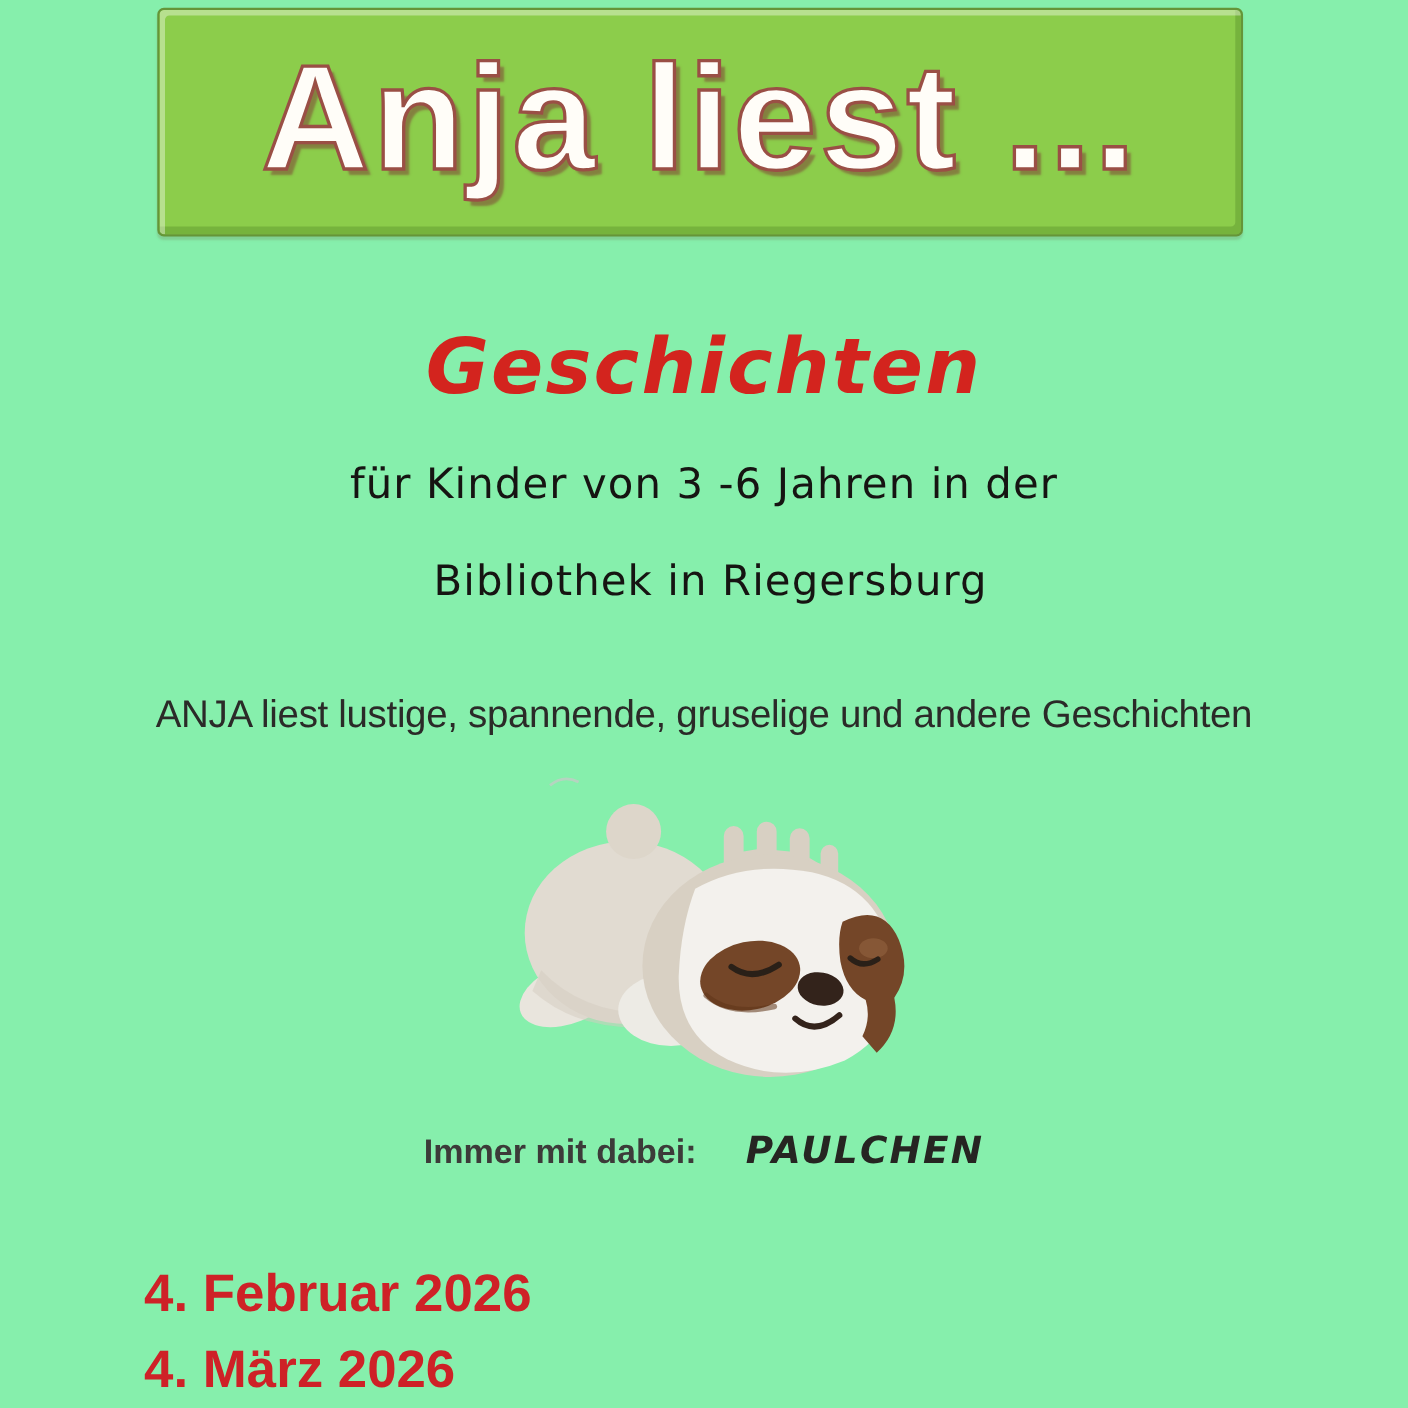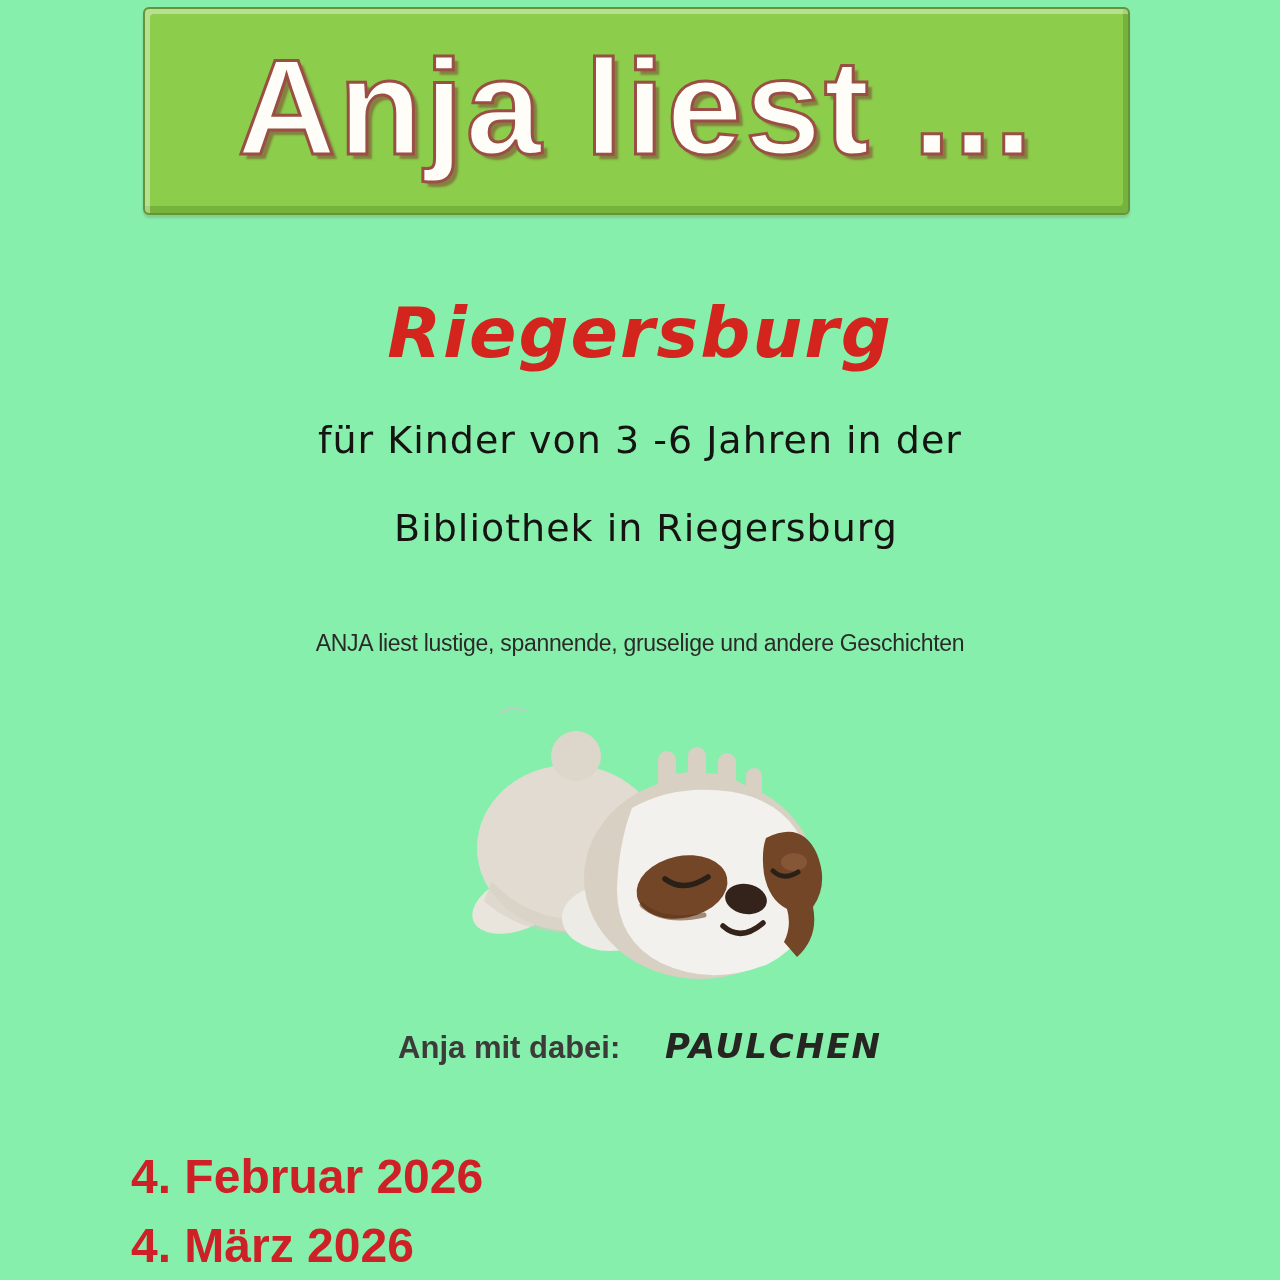--- a/index.html
+++ b/index.html
@@ -62,21 +62,21 @@
     color: #161412;
     letter-spacing: 1px;
   }
   .info-line.l1 { top: 418px; }
   .info-line.l2 { top: 506px; padding-left: 12px; }
 
   
   .desc {
     top: 630px;
     font-family: "Liberation Sans", sans-serif;
-    font-size: 23px;
+    font-size: 35px;
     color: #2b2a28;
     letter-spacing: -0.3px;
   }
 
   
   .sloth-wrap {
     position: absolute;
     left: 420px; top: 690px;
     width: 480px; height: 330px;
   }
@@ -115,21 +115,21 @@
 </style>
 </head>
 <body>
 
 <div class="page">
 
   <div class="banner">
     <span class="banner-text">Anja liest ...</span>
   </div>
 
-  <div class="center-line subtitle">Riegersburg</div>
+  <div class="center-line subtitle">Geschichten</div>
 
   <div class="center-line info-line l1">für Kinder von 3 -6 Jahren in der</div>
   <div class="center-line info-line l2">Bibliothek in Riegersburg</div>
 
   <div class="center-line desc">ANJA liest lustige, spannende, gruselige und andere Geschichten</div>
 
   <div class="sloth-wrap">
     <svg viewBox="0 0 480 330" width="480" height="330">
 
       <path d="M80 24 q12 -10 26 -3" stroke="#c9c9c9" stroke-width="2.5" fill="none" opacity="0.7"></path>
@@ -158,21 +158,21 @@
       <path d="M245 189 Q264 203 288 187" stroke="#2a2018" stroke-width="5.5" fill="none" stroke-linecap="round"></path>
       <path d="M353 181 Q364 191 378 182" stroke="#2a2018" stroke-width="5" fill="none" stroke-linecap="round"></path>
 
       <ellipse cx="326" cy="209" rx="21" ry="15" transform="rotate(10 326 209)" fill="#33231b"></ellipse>
 
       <path d="M303 236 Q321 252 343 233" stroke="#33231b" stroke-width="5.5" fill="none" stroke-linecap="round"></path>
     </svg>
   </div>
 
   <div class="center-line caption">
-    <span>Anja mit dabei:</span>
+    <span>Immer mit dabei:</span>
     <span class="pet-name">PAULCHEN</span>
   </div>
 
   <div class="dates">
     <div class="date-line">4. Februar 2026</div>
     <div class="date-line">4. März 2026</div>
   </div>
 
 </div>
 

